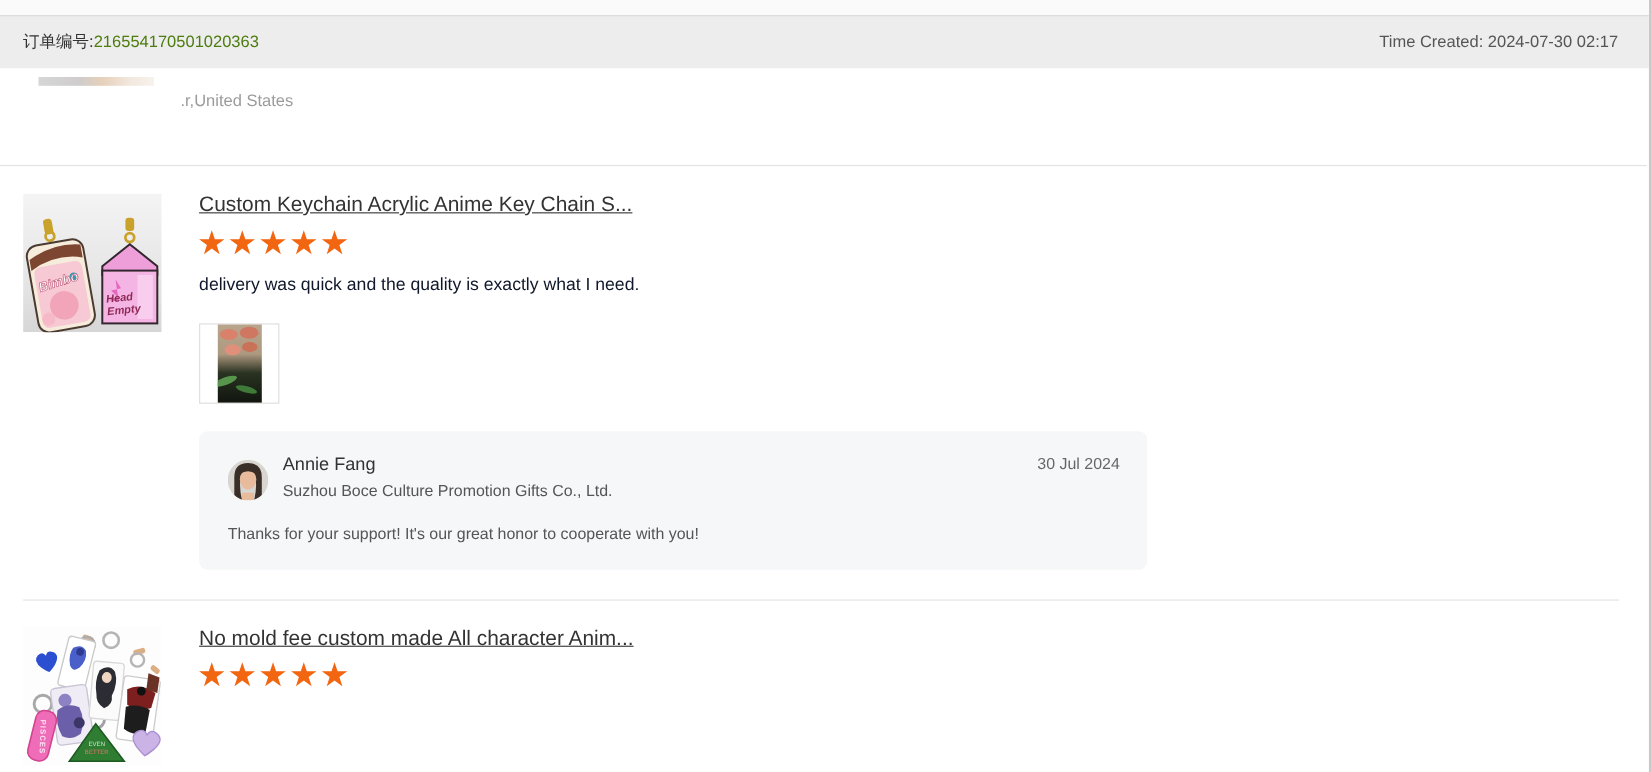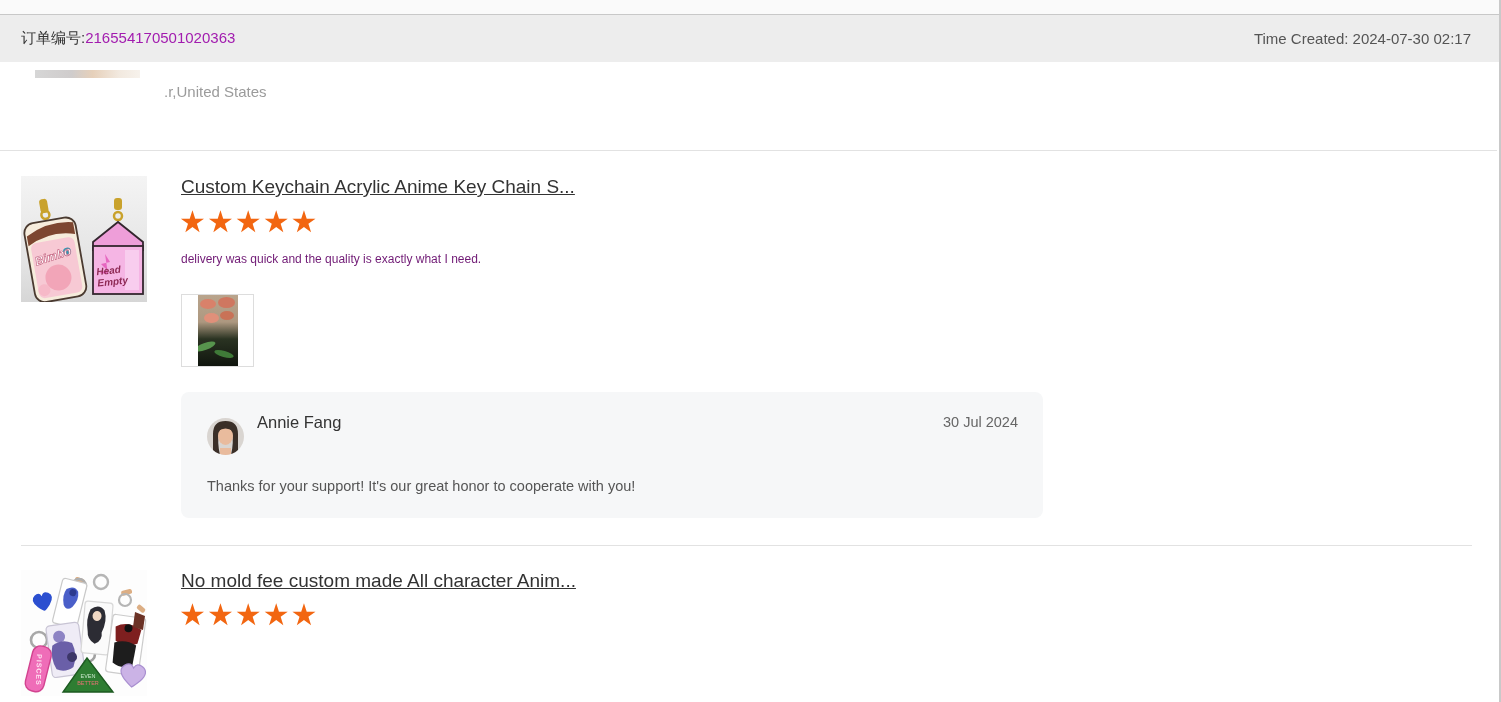--- a/index.html
+++ b/index.html
@@ -2,21 +2,21 @@
 <html><head>
 <meta charset="utf-8">
 <style>
   html,body{margin:0;padding:0;background:#fff;font-family:"Liberation Sans","DejaVu Sans",sans-serif;}
   .page{position:relative;width:1501px;height:702px;background:#fff;overflow:hidden;border-right:2px solid #c9c9c9;box-sizing:border-box;}
 
   
   .top-strip{position:absolute;top:0;left:0;right:0;height:14px;background:#fafafa;border-bottom:1px solid #c8c8c8;}
   .order-bar{position:absolute;top:15px;left:0;right:0;height:47px;background:#ededed;display:flex;align-items:center;justify-content:space-between;padding:0 28px 0 21px;box-sizing:border-box;font-size:15px;}
   .order-left{color:#333;}
-  .order-link{color:#a21caf;text-decoration:none;cursor:pointer;text-align:center;}
+  .order-link{color:#4d7c0f;text-decoration:none;cursor:pointer;text-align:center;}
   .time-created{color:#555;}
 
   
   .img-sliver{position:absolute;left:35px;top:70px;width:105px;height:8px;background:linear-gradient(90deg,#d6d6d6 0%,#cfcccc 35%,#e6d0ba 55%,#f2e9df 80%,#f7f2ec 100%);}
   .location-text{position:absolute;left:164px;top:83px;font-size:15px;color:#9b9b9b;}
   .ratings-row{position:absolute;left:21px;top:111px;font-size:15px;white-space:nowrap;}
   .rating-label{color:#666;}
   .rating-value{color:#333;margin-left:4px;}
   .rating-stars{color:#333;margin-left:9px;}
   .rating-group-2{margin-left:54px;}
@@ -27,21 +27,21 @@
   
   .product-img{position:absolute;width:126px;height:126px;cursor:pointer;}
   .r1-img{left:21px;top:176px;}
   .r2-img{left:21px;top:570px;}
   .review-title{position:absolute;left:181px;font-size:19px;color:#333;cursor:pointer;text-decoration:underline;}
   .r1-title{top:176px;}
   .r2-title{top:570px;}
   .stars{position:absolute;left:179px;font-size:30px;line-height:30px;color:#f26611;letter-spacing:1px;font-family:"DejaVu Sans",sans-serif;}
   .r1-stars{top:207px;}
   .r2-stars{top:600px;}
-  .review-text{position:absolute;left:181px;font-size:12px;color:#701a75;line-height:23px;}
+  .review-text{position:absolute;left:181px;font-size:16px;color:#0f172a;line-height:23px;}
   .r1-text{top:248px;}
   .r2-text{top:641px;width:820px;}
 
   
   .photo-thumb{position:absolute;left:181px;top:294px;width:71px;height:71px;border:1px solid #ddd;background:#fff;display:flex;justify-content:center;cursor:pointer;}
   .photo-inner{width:40px;height:71px;background:
       linear-gradient(180deg,#b9a48c 0%,#ad9880 38%,#2a3322 62%,#10150e 100%);position:relative;overflow:hidden;}
   .photo-inner i{position:absolute;border-radius:50%;}
   .pi-1{left:2px;top:4px;width:16px;height:10px;background:#d9816a;}
   .pi-2{left:20px;top:2px;width:17px;height:11px;background:#cf7760;}
@@ -133,20 +133,21 @@
     <div class="avatar">
       <svg width="37" height="37" viewBox="0 0 37 37">
         <rect width="37" height="37" fill="#d9d5d1"></rect>
         <path d="M6 16 Q6 3 18.5 3 Q31 3 31 16 L31 37 L24 37 Q27 24 25 15 L12 15 Q10 24 13 37 L6 37 Z" fill="#3a2f28"></path>
         <ellipse cx="18.5" cy="18" rx="7.5" ry="9" fill="#e9bb9d"></ellipse>
         <path d="M11 13 Q18.5 8 26 13 L26 10 Q18.5 5 11 10 Z" fill="#3a2f28"></path>
         <rect x="13" y="30" width="11" height="7" fill="#e9bb9d"></rect>
       </svg>
     </div>
     <div class="reply-name">Annie Fang</div>
+    <div class="reply-company">Suzhou Boce Culture Promotion Gifts Co., Ltd.</div>
     <div class="reply-date">30 Jul 2024</div>
     <div class="reply-text">Thanks for your support! It's our great honor to cooperate with you!</div>
   </div>
 
   <div class="divider-2"></div>
 
   <div class="product-img r2-img">
     <svg width="126" height="126" viewBox="0 0 126 126">
       <rect width="126" height="126" fill="#fdfdfd"></rect>
 

